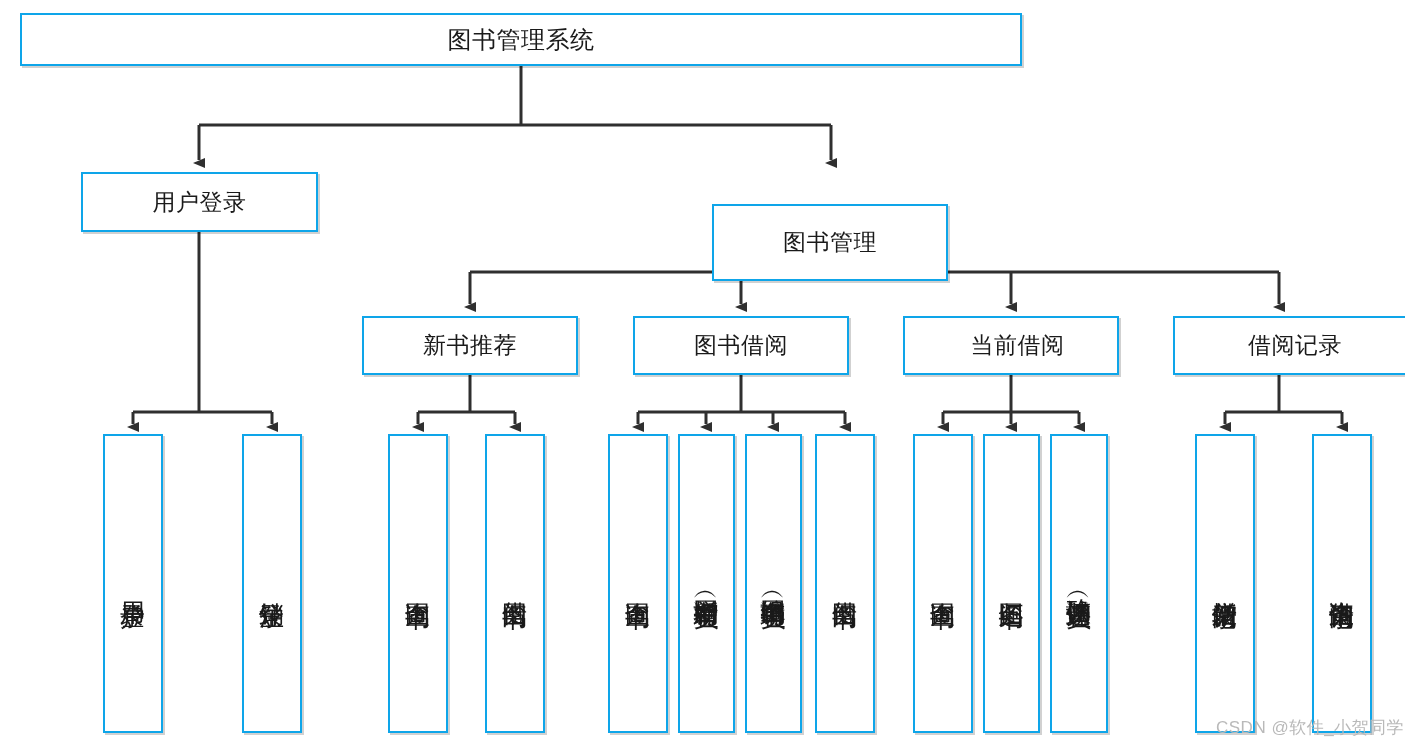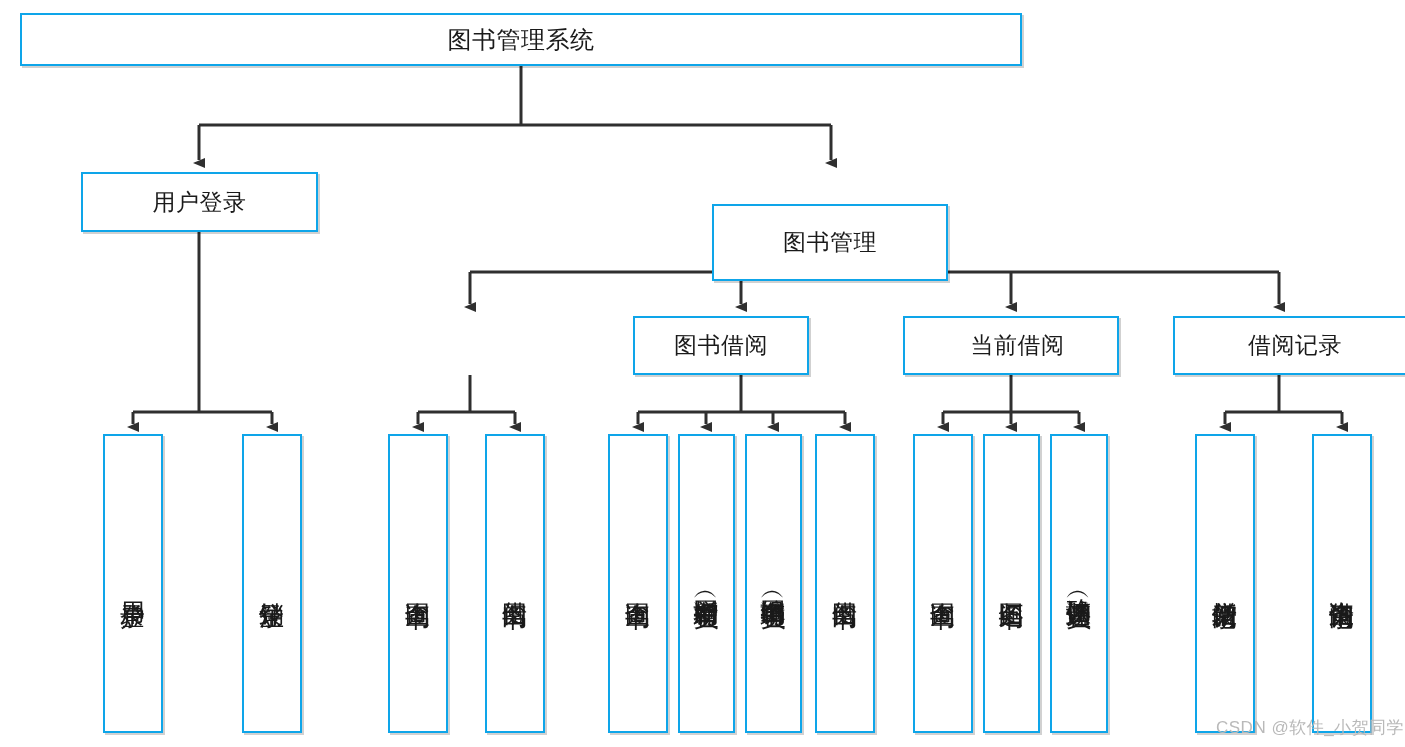--- a/index.html
+++ b/index.html
@@ -130,21 +130,24 @@
     <span class="label">图书管理系统</span>
   </div>
 
   <div class="node horiz" style="left:81px;top:172px;width:237px;height:60px;">
     <span class="label">用户登录</span>
   </div>
   <div class="node horiz" style="left:712px;top:180px;width:236px;height:77px;margin-top:24px;">
     <span class="label">图书管理</span>
   </div>
 
-  <div class="node horiz" style="left:633px;top:316px;width:176px;height:59px;">
+  <div class="node horiz" style="left:362px;top:316px;width:216px;height:59px;">
+    <span class="label">新书推荐</span>
+  </div>
+  <div class="node horiz" style="left:633px;top:316px;width:216px;height:59px;">
     <span class="label">图书借阅</span>
   </div>
   <div class="node horiz" style="left:903px;top:316px;width:216px;height:59px;padding-left:13px;">
     <span class="label">当前借阅</span>
   </div>
   <div class="node horiz" style="left:1173px;top:316px;width:244px;height:59px;">
     <span class="label">借阅记录</span>
   </div>
 
   <div class="node vert" style="left:103px;top:434px;width:60px;height:299px;">

